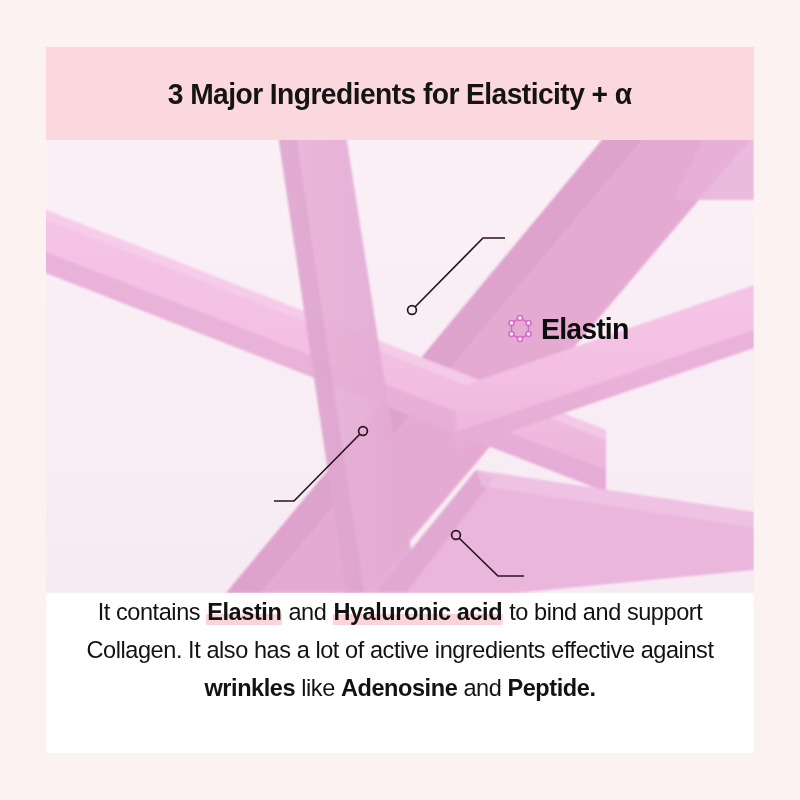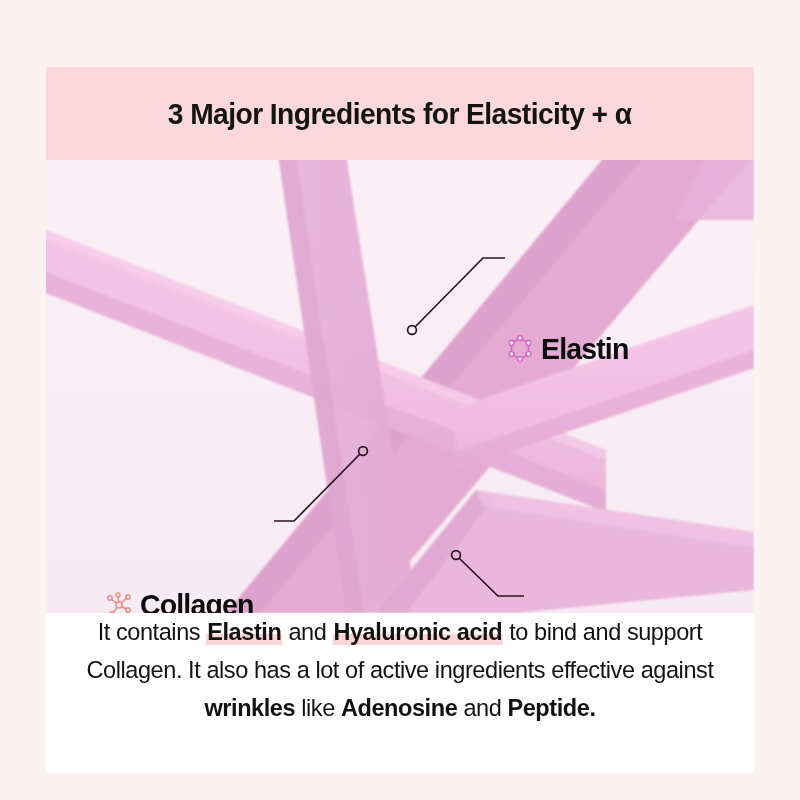--- a/index.html
+++ b/index.html
@@ -24,21 +24,20 @@
 
   
   #card {
     position: absolute;
     left: 46px;
     top: 47px;
     width: 708px;
     height: 706px;
     overflow: hidden;
     background: #a21caf;
-    margin-top: 20px;
   }
 
   
   #title-band {
     position: absolute;
     left: 0;
     top: 0;
     width: 708px;
     height: 93px;
     background: #fbd7de;
@@ -202,38 +201,20 @@
             <circle cx="23.5" cy="9" r="2.5" fill="#fdf2fb"></circle>
             <circle cx="23.5" cy="20" r="2.5" fill="#fdf2fb"></circle>
             <circle cx="15" cy="25" r="2.5" fill="#fdf2fb"></circle>
             <circle cx="6.5" cy="20" r="2.5" fill="#fdf2fb"></circle>
             <circle cx="6.5" cy="9" r="2.5" fill="#fdf2fb"></circle>
           </g>
         </svg>
         <span class="callout-label right-of-icon">Elastin</span>
       </div>
 
-      <div class="callout" id="callout-collagen">
-        <svg class="ing-icon" width="30" height="30" viewBox="0 0 30 30">
-          <g stroke="#ef8a8a" stroke-width="1.5" fill="none">
-            <line x1="15" y1="15" x2="6" y2="8"></line>
-            <line x1="15" y1="15" x2="24" y2="7"></line>
-            <line x1="15" y1="15" x2="8" y2="24"></line>
-            <line x1="15" y1="15" x2="24" y2="20"></line>
-            <line x1="15" y1="15" x2="14" y2="5"></line>
-            <circle cx="15" cy="15" r="3.1" fill="#fdf0f0"></circle>
-            <circle cx="6" cy="8" r="2.2" fill="#fdf0f0"></circle>
-            <circle cx="24" cy="7" r="2.2" fill="#fdf0f0"></circle>
-            <circle cx="8" cy="24" r="2.2" fill="#fdf0f0"></circle>
-            <circle cx="24" cy="20" r="2.2" fill="#fdf0f0"></circle>
-            <circle cx="14" cy="5" r="2.0" fill="#fdf0f0"></circle>
-          </g>
-        </svg>
-        <span class="callout-label right-of-icon">Collagen</span>
-      </div>
 
     </div>
 
     <div id="body-block">
       <div id="body-text"><span>It contains </span><span class="hl">Elastin</span><span> and </span><span class="hl">Hyaluronic acid</span><span> to bind and support Collagen. It also has a lot of active ingredients effective against </span><b>wrinkles</b><span> like </span><b>Adenosine</b><span> and </span><b>Peptide.</b></div>
     </div>
 
   </div>
 </div>
 

